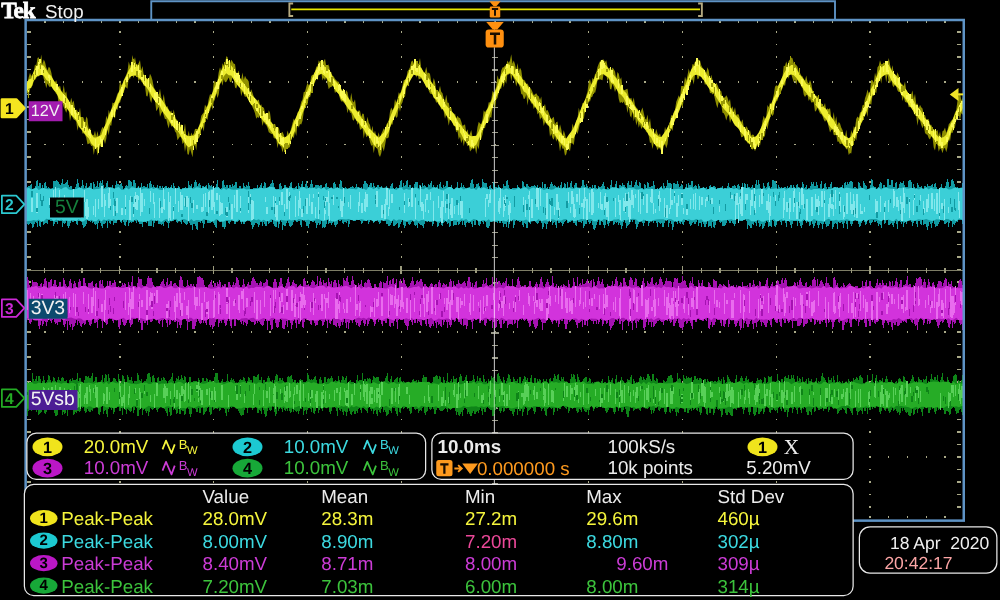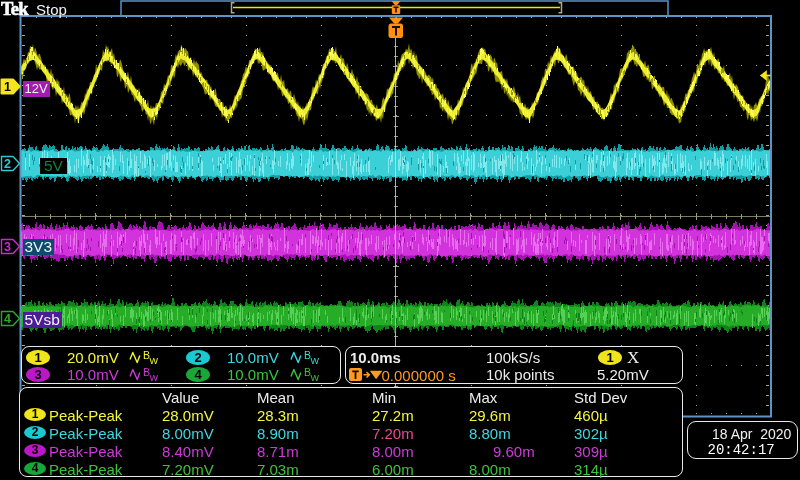--- a/index.html
+++ b/index.html
@@ -124,13 +124,13 @@
     <div style="position:absolute;left:574.0px;top:443.1px;color:#cc3cd6;font-size:15px;white-space:pre;">309µ</div>
     <div style="position:absolute;left:24.0px;top:462.4px;width:22px;height:13px;background:#17a838;border-radius:50%;color:#000;font-weight:bold;font-size:12px;text-align:center;line-height:13px">4</div>
     <div style="position:absolute;left:49.0px;top:461.4px;color:#3cc33c;font-size:15px;white-space:pre;">Peak-Peak</div>
     <div style="position:absolute;left:162.0px;top:461.4px;color:#3cc33c;font-size:15px;white-space:pre;">7.20mV</div>
     <div style="position:absolute;left:257.0px;top:461.4px;color:#3cc33c;font-size:15px;white-space:pre;">7.03m</div>
     <div style="position:absolute;left:372.0px;top:461.4px;color:#3cc33c;font-size:15px;white-space:pre;">6.00m</div>
     <div style="position:absolute;left:469.0px;top:461.4px;color:#3cc33c;font-size:15px;white-space:pre;">8.00m</div>
     <div style="position:absolute;left:574.0px;top:461.4px;color:#3cc33c;font-size:15px;white-space:pre;">314µ</div>
     <div class="bx" style="left:686.5px;top:420.5px;width:111px;height:38.5px;border-radius:9px"></div>
     <div style="position:absolute;left:712.0px;top:425.5px;color:#f0f0f0;font-size:14px;white-space:pre;">18 Apr  2020</div>
-    <div style="position:absolute;left:707.5px;top:442.0px;color:#ffffff;font-size:14px;white-space:pre;font-family:Liberation Mono, monospace;">20:42:17</div>
+    <div style="position:absolute;left:707.5px;top:442.0px;color:#fca5a5;font-size:14px;white-space:pre;">20:42:17</div>
   </div>
 </body></html>

